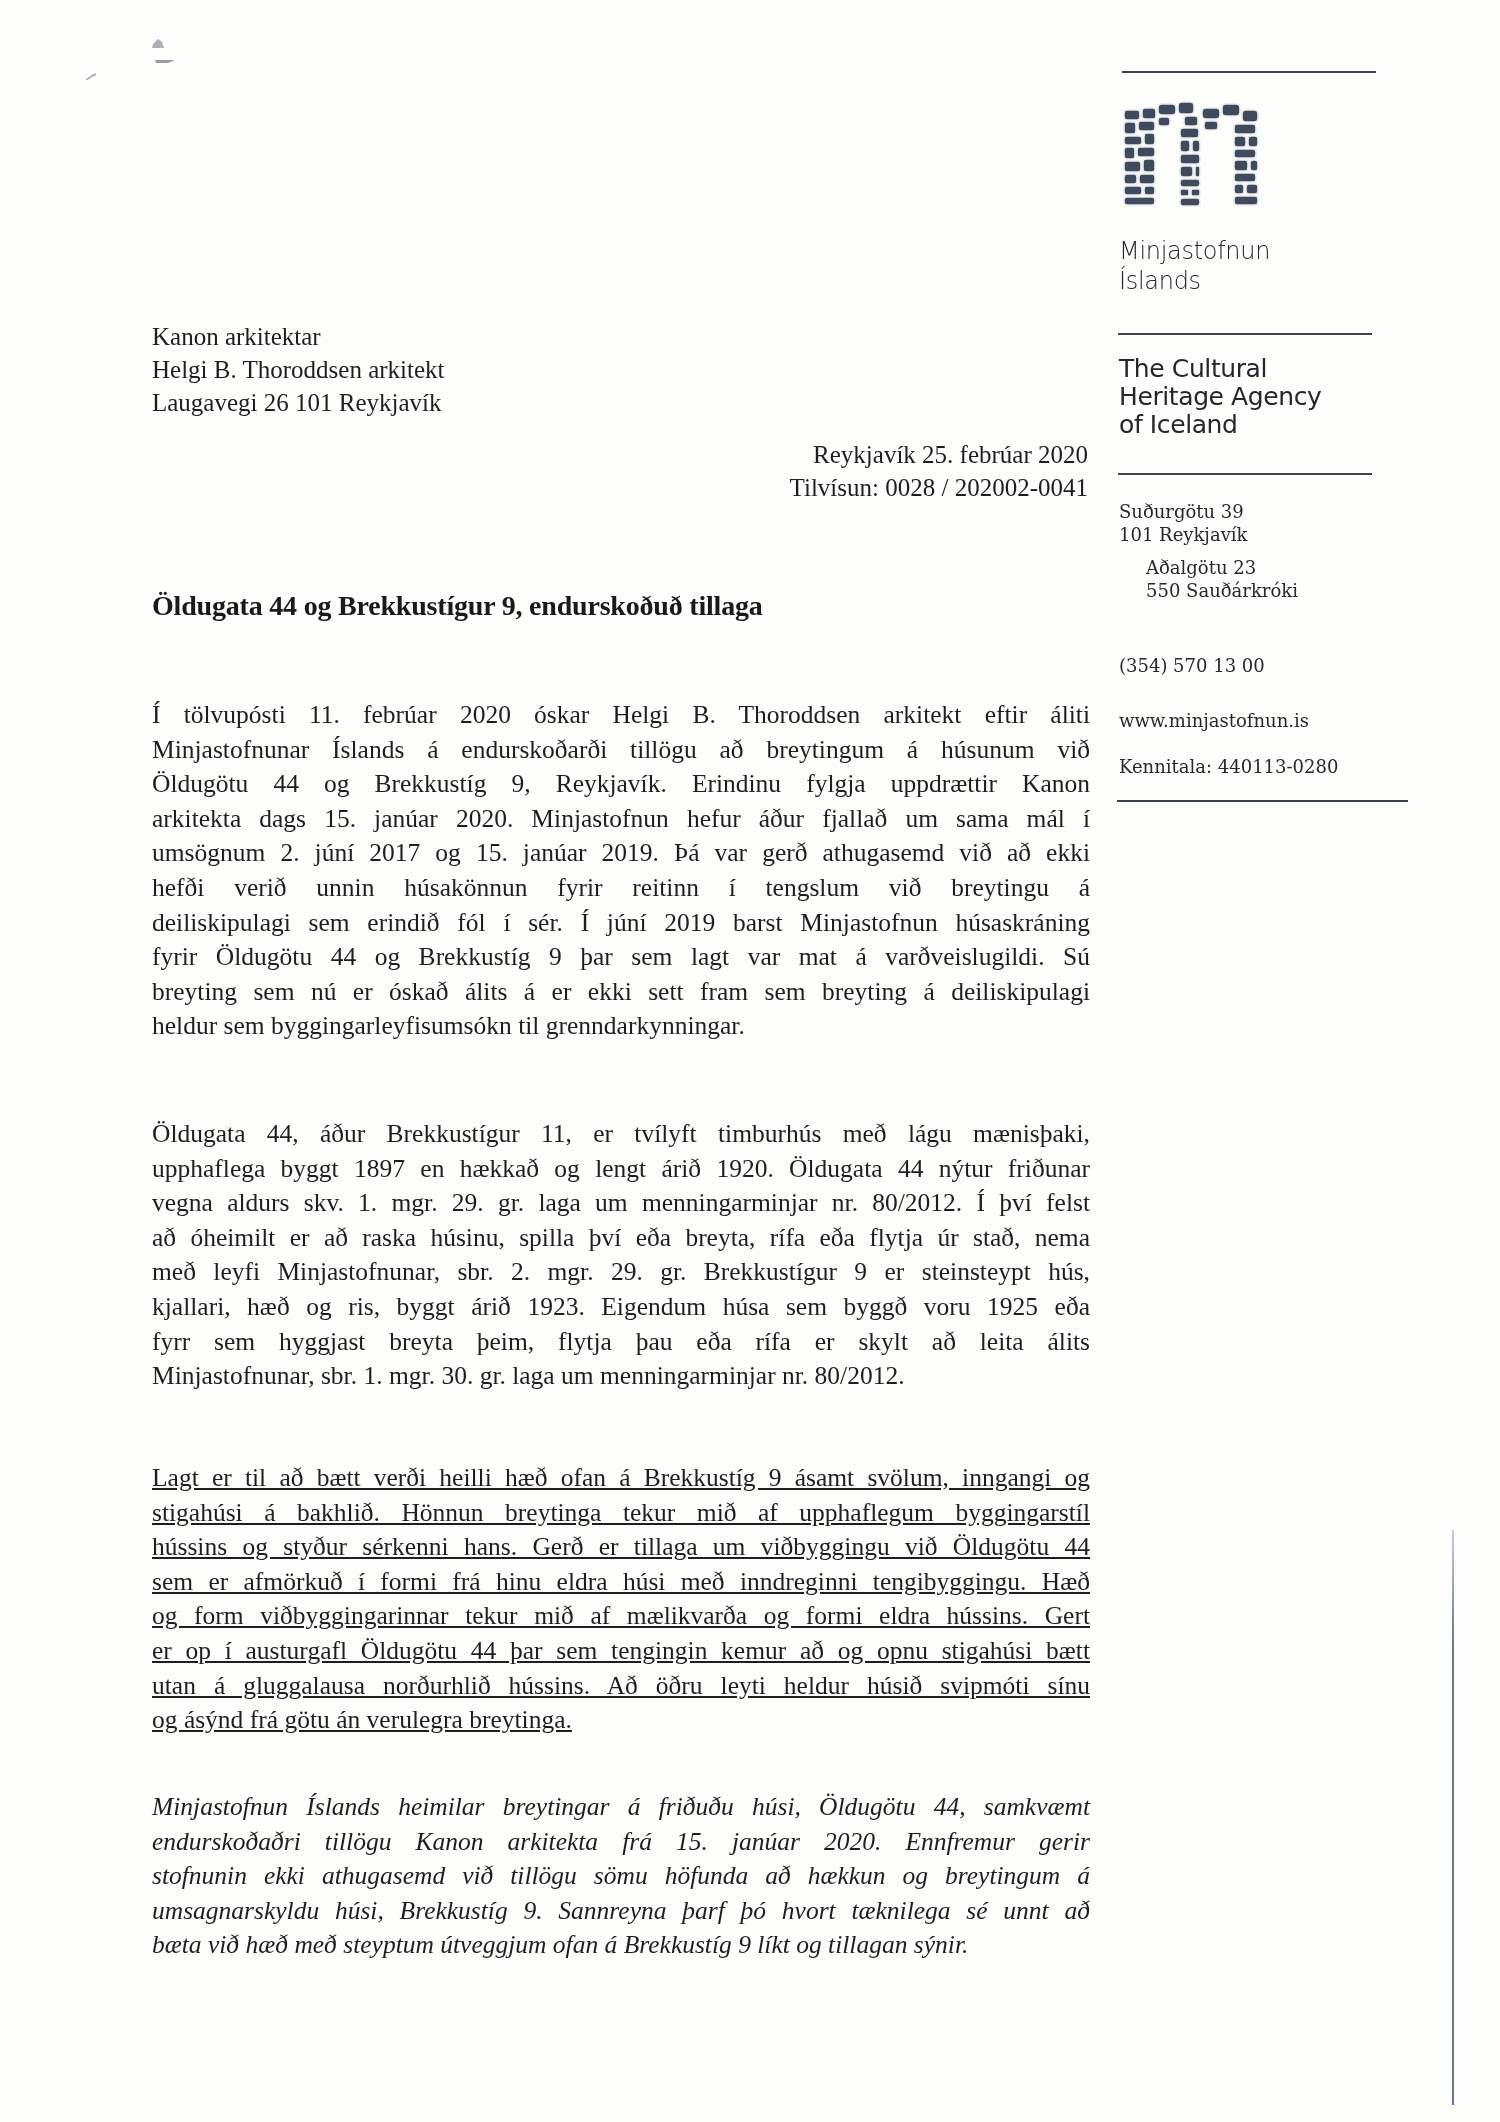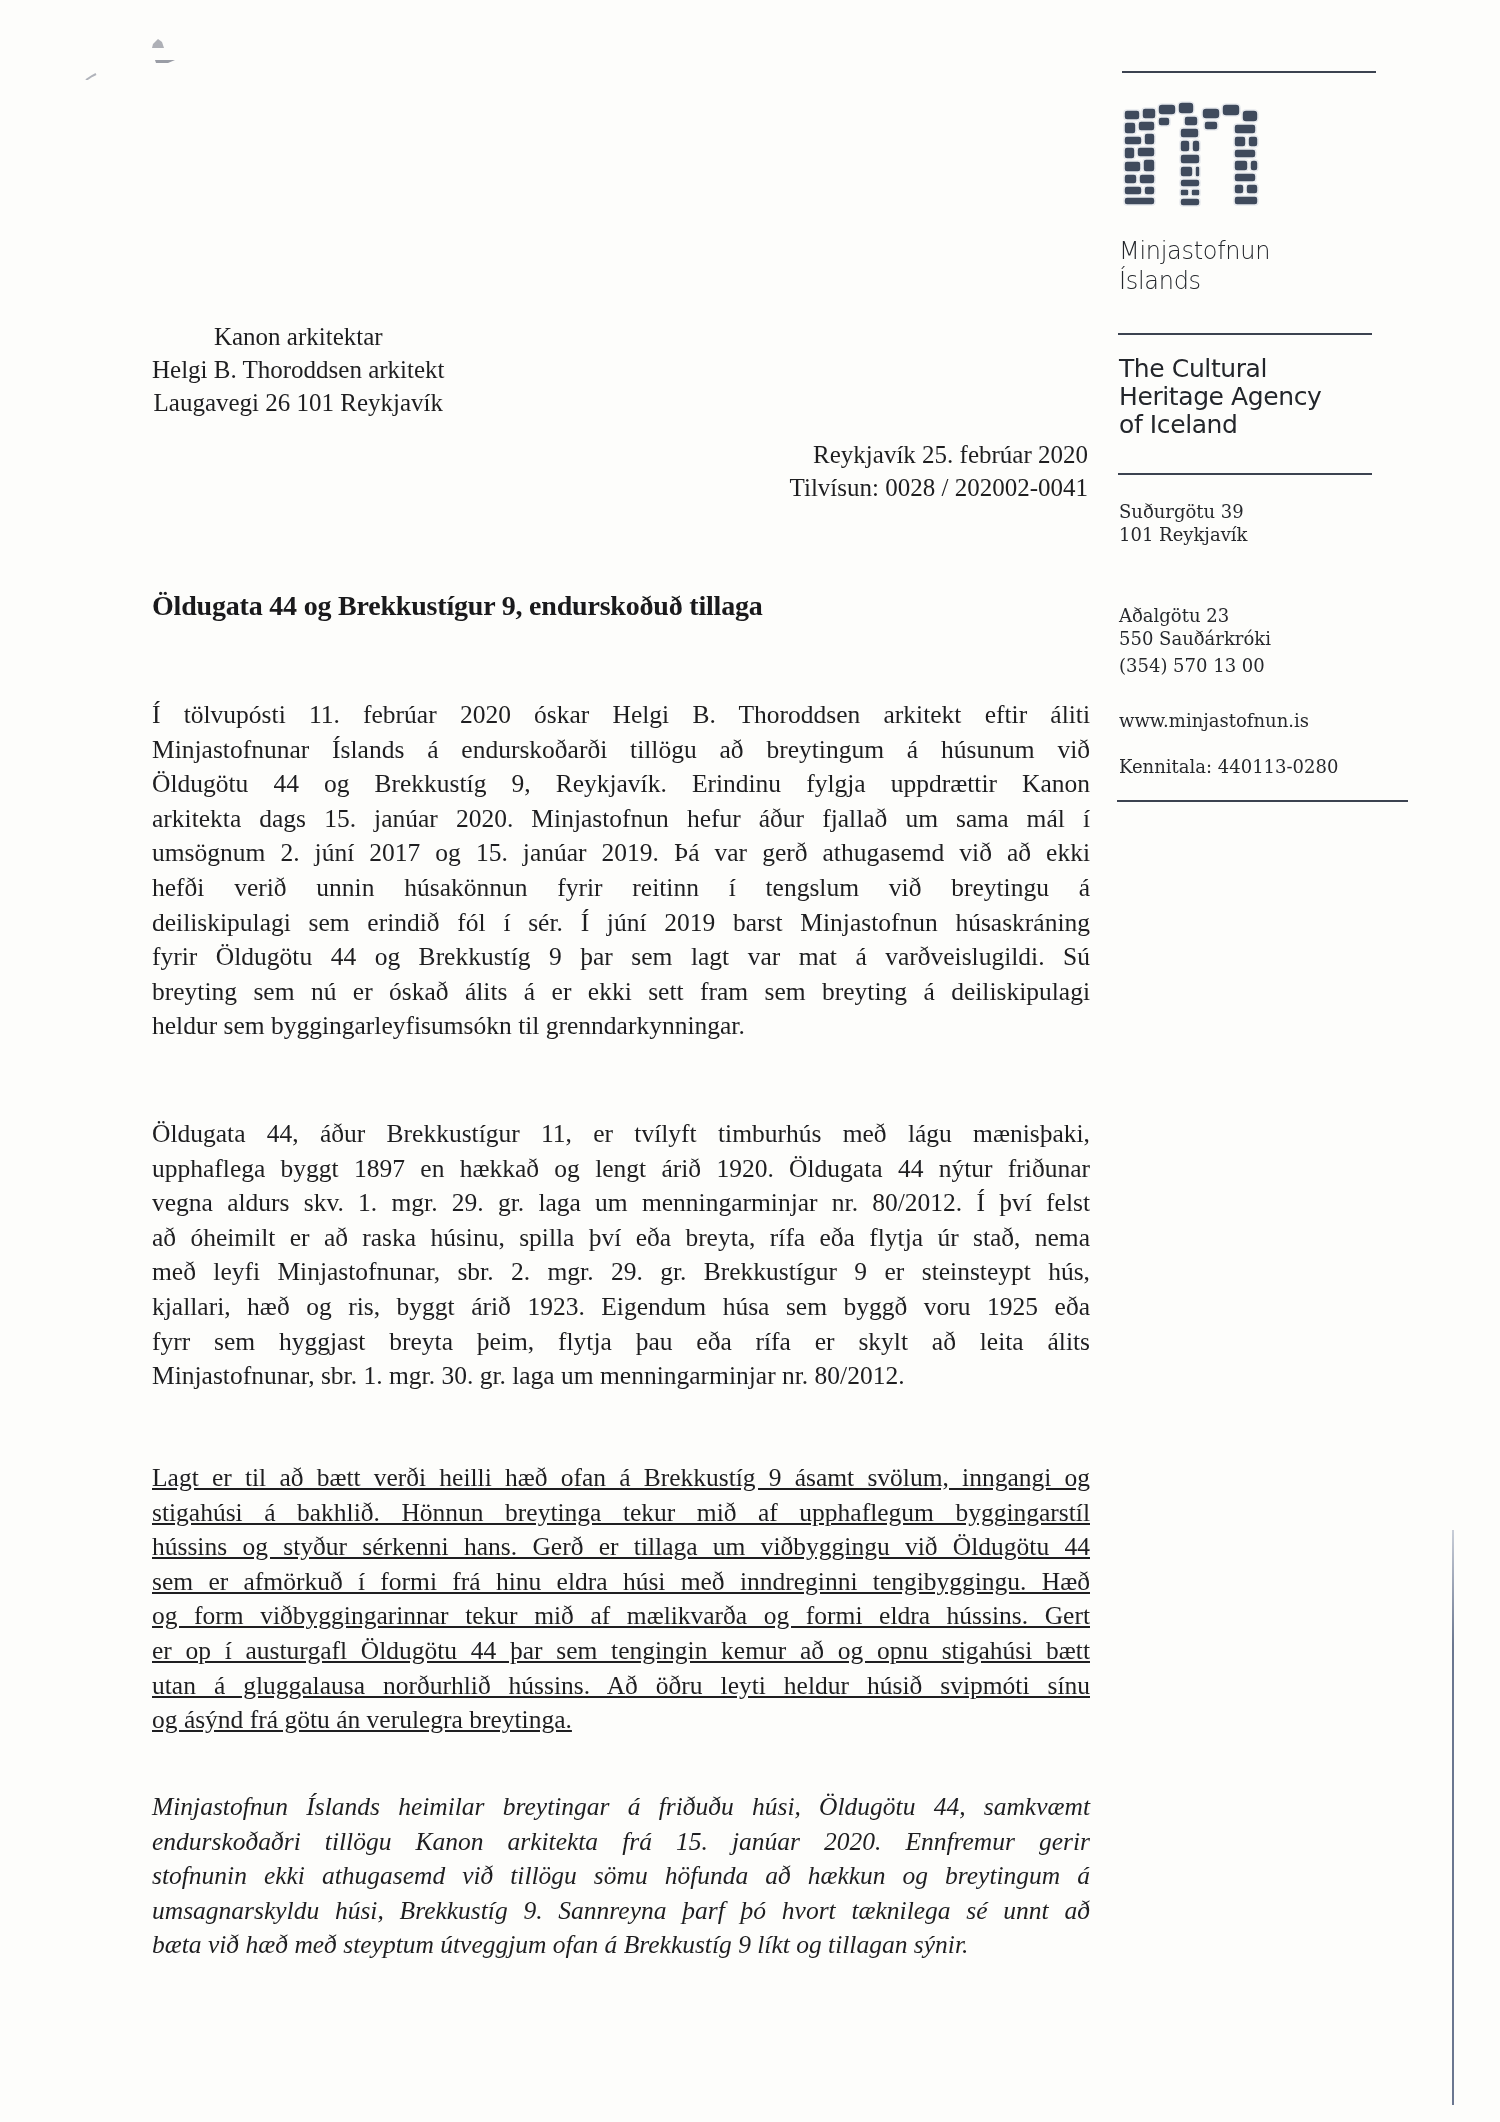--- a/index.html
+++ b/index.html
@@ -33,21 +33,21 @@
     color: #26282c;
   }
   .contact div { white-space: nowrap; }
 
   
   .recipient {
     position: absolute; left: 152px; top: 320px;
     font-family: "Liberation Serif", serif; font-size: 25px; line-height: 33px;
     color: #1e1e20;
   }
-  .recipient div { white-space: nowrap; text-align: center; }
+  .recipient div { white-space: nowrap; }
 
   .dateblock {
     position: absolute; right: 412px; top: 438px; text-align: right;
     font-family: "Liberation Serif", serif; font-size: 25px; line-height: 33px;
     color: #1e1e20;
   }
   .dateblock div { white-space: nowrap; }
 
   .subject {
     position: absolute; left: 152px; top: 590px;
@@ -146,21 +146,21 @@
     <div>Heritage Agency</div>
     <div>of Iceland</div>
   </div>
 
   <div class="rule" style="left:1118px; top:473px; width:254px;"></div>
 
   <div class="contact" style="top:500px;">
     <div>Suðurgötu 39</div>
     <div>101 Reykjavík</div>
   </div>
-  <div class="contact" style="top:604px;">
+  <div class="contact" style="top:556px;margin-left:27px;">
     <div>Aðalgötu 23</div>
     <div>550 Sauðárkróki</div>
   </div>
   <div class="contact" style="top:654px;">
     <div>(354) 570 13 00</div>
   </div>
   <div class="contact" style="top:709px;">
     <div>www.minjastofnun.is</div>
   </div>
   <div class="contact" style="top:755px;">

